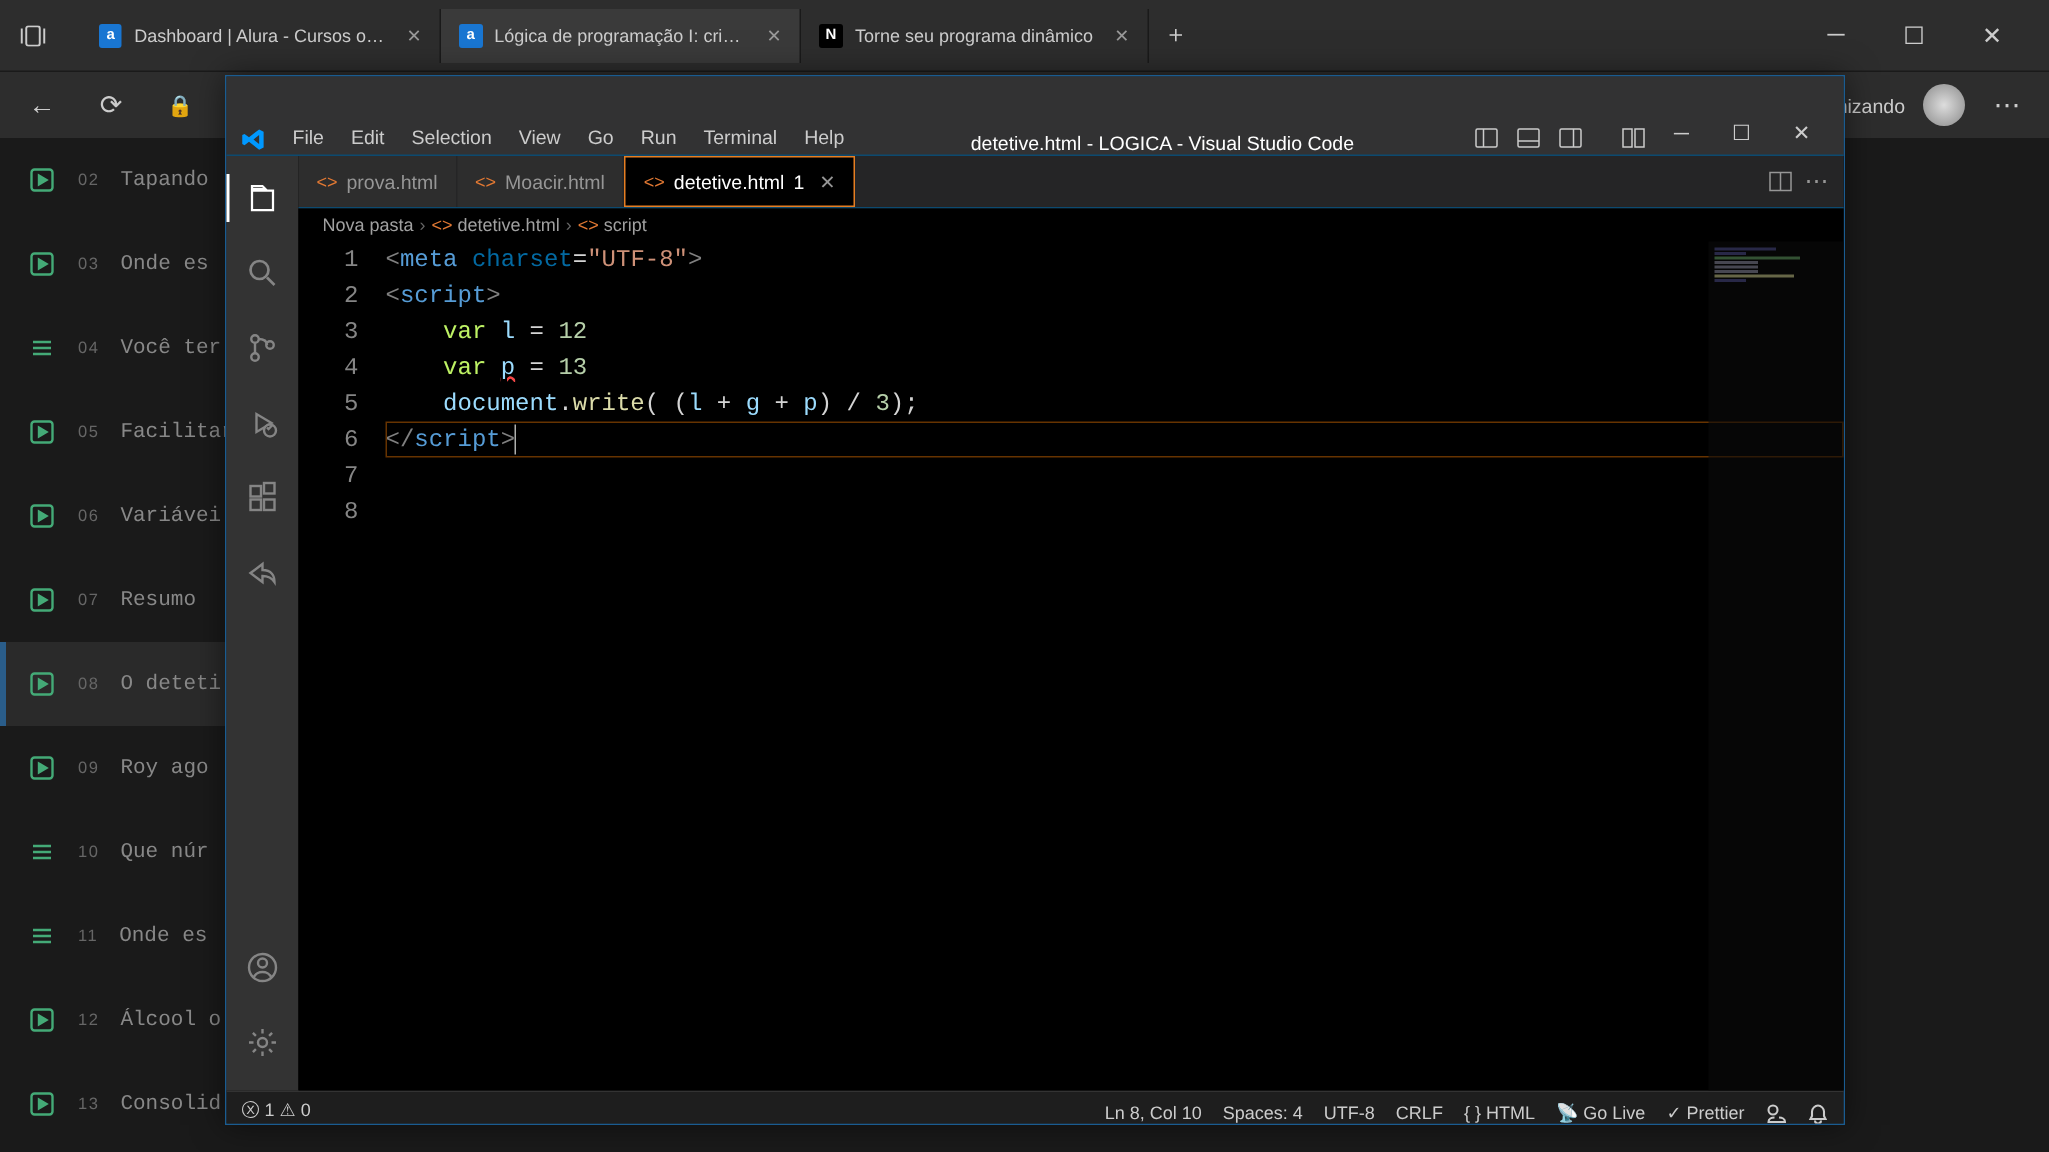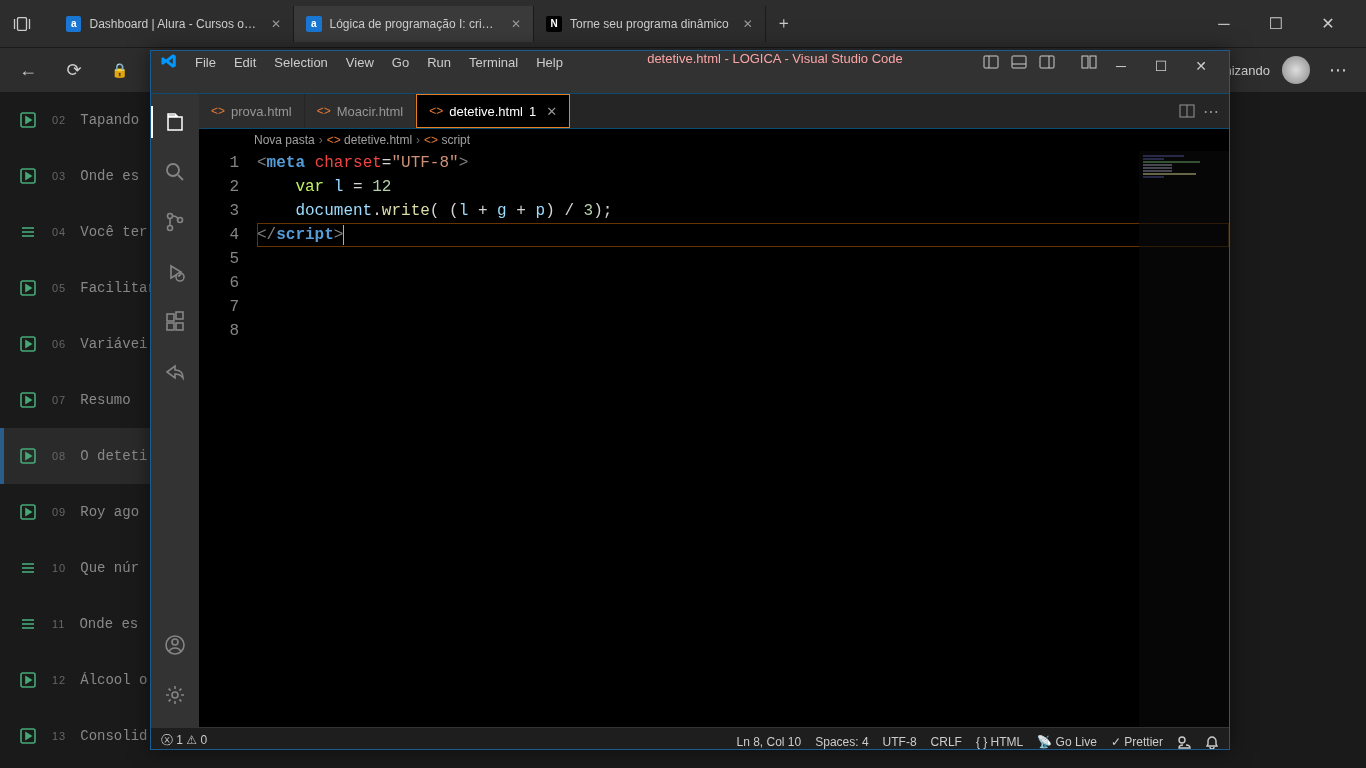--- a/index.html
+++ b/index.html
@@ -28,61 +28,61 @@
 .page-content { position: absolute; top: 92px; left: 0; right: 0; bottom: 0; background: #1a1a1a; display: flex; }
 .alura-sidebar { width: 300px; background: #1a1a1a; padding-top: 0; }
 .alura-item { display: flex; align-items: center; gap: 14px; padding: 18px 18px; color: #888; font-size: 14px; cursor: pointer; }
 .alura-item.active { background: #2a2a2a; border-left: 4px solid #2a5d8a; padding-left: 14px; }
 .alura-icon { width: 20px; height: 20px; display: flex; align-items: center; justify-content: center; }
 .alura-num { font-size: 11px; color: #666; letter-spacing: 1px; }
 .alura-text { white-space: nowrap; overflow: hidden; font-family: Liberation Mono, monospace; }
 
 
 .vscode { position: absolute; left: 150px; top: 50px; width: 1080px; height: 700px; background: #1e1e1e; border: 1px solid #1a5c91; display: flex; flex-direction: column; z-index: 100; box-shadow: 0 0 20px rgba(0,0,0,0.5); }
-.vscode-titlebar { height: 43px; background: #323233; display: flex; align-items: flex-start; padding: 0 8px; color: #ccc; font-size: 13px; border-bottom: 1px solid #0c4a70; }
+.vscode-titlebar { height: 53px; background: #323233; display: flex; align-items: flex-end; padding: 0 8px; color: #ccc; font-size: 13px; border-bottom: 1px solid #0c4a70; }
 .vscode-logo { width: 20px; height: 20px; margin-right: 8px; display: flex; align-items: center; justify-content: center; }
 .vscode-menu { display: flex; gap: 2px; }
 .vscode-menu-item { padding: 4px 8px; cursor: pointer; }
-.vscode-title { flex: 1; text-align: center; color: #fca5a5; }
+.vscode-title { flex: 1; text-align: center; color: #ffffff; }
 .vscode-title-controls { display: flex; gap: 4px; align-items: center; }
 .vs-tc-btn { width: 24px; height: 22px; display: flex; align-items: center; justify-content: center; cursor: pointer; }
 .vs-win-btn { width: 40px; height: 30px; display: flex; align-items: center; justify-content: center; cursor: pointer; font-size: 14px; }
 
 .vscode-body { flex: 1; display: flex; }
 .vscode-activity { width: 48px; background: #333333; display: flex; flex-direction: column; align-items: center; padding-top: 8px; gap: 10px; }
 .activity-item { width: 48px; height: 40px; display: flex; align-items: center; justify-content: center; color: #858585; cursor: pointer; position: relative; }
 .activity-item.active { color: #fff; }
 .activity-item.active::before { content: ''; position: absolute; left: 0; top: 4px; bottom: 4px; width: 2px; background: #fff; }
 .activity-bottom { margin-top: auto; margin-bottom: 12px; display: flex; flex-direction: column; gap: 10px; }
 
 .vscode-main { flex: 1; display: flex; flex-direction: column; background: #000; }
 .vscode-tabs { height: 35px; background: #252526; display: flex; align-items: stretch; border-bottom: 1px solid #0c4a70; }
 .vscode-tab { display: flex; align-items: center; gap: 6px; padding: 0 12px; font-size: 13px; color: #969696; cursor: pointer; background: #2d2d2d; border-right: 1px solid #252526; }
 .vscode-tab.active { background: #000; color: #fff; border: 1px solid #e67e22; }
 .vscode-tab .file-icon { color: #e37933; font-size: 12px; }
 .vscode-tab .tab-close-x { color: #969696; margin-left: 4px; }
 .vscode-tabs .tabs-actions { margin-left: auto; display: flex; align-items: center; gap: 8px; padding: 0 10px; color: #969696; }
 
-.vscode-breadcrumb { height: 22px; display: flex; align-items: center; padding: 0 16px; font-size: 12px; color: #a0a0a0; background: #000; gap: 4px; margin-left: 39px; }
+.vscode-breadcrumb { height: 22px; display: flex; align-items: center; padding: 0 16px; font-size: 12px; color: #a0a0a0; background: #000; gap: 4px; }
 .crumb-sep { color: #666; }
 
 .editor { flex: 1; display: flex; font-family: Consolas, 'Courier New', monospace; font-size: 16px; line-height: 24px; background: #000; position: relative; }
 .gutter { width: 58px; text-align: right; padding-right: 18px; color: #858585; user-select: none; }
 .gutter div { height: 24px; }
 .code { flex: 1; color: #d4d4d4; position: relative; }
 .code-line { height: 24px; white-space: pre; }
 .code-line.active { outline: 1px solid #663300; outline-offset: -1px; }
 .minimap { position: absolute; right: 0; top: 0; width: 90px; height: 100%; background: #0a0a0a; opacity: 0.6; }
 .minimap-lines { margin: 4px; }
 .minimap-lines div { height: 2px; margin-bottom: 1px; }
 
 
 .tok-tag { color: #808080; }
-.tok-tagname { color: #569cd6; font-weight: bold; }
-.tok-attr { color: #ef4444; }
+.tok-tagname { color: #569cd6; }
+.tok-attr { color: #0369a1; }
 .tok-str { color: #ce9178; }
 .tok-comment { color: #6a9955; }
 .tok-kw { color: #bef264; }
 .tok-var { color: #9cdcfe; }
 .tok-num { color: #b5cea8; }
 .tok-func { color: #dcdcaa; }
 .tok-obj { color: #9cdcfe; }
 .tok-op { color: #d4d4d4; }
 .squiggle { text-decoration: underline wavy #f44747; }
 .cursor-caret { display: inline-block; width: 1px; height: 20px; background: #aeafad; vertical-align: middle; }
@@ -413,21 +413,23 @@
             <div>2</div>
             <div>3</div>
             <div>4</div>
             <div>5</div>
             <div>6</div>
             <div>7</div>
             <div>8</div>
           </div>
         <div class="code" id="code">
             <div class="code-line"><span class="tok-tag">&lt;</span><span class="tok-tagname">meta</span> <span class="tok-attr">charset</span><span class="tok-op">=</span><span class="tok-str">"UTF-8"</span><span class="tok-tag">&gt;</span></div>
+            <div class="code-line"><span class="tok-tag">&lt;</span><span class="tok-tagname">script</span><span class="tok-tag">&gt;</span></div>
             <div class="code-line">    <span class="tok-kw">var</span> <span class="tok-var">l</span> <span class="tok-op">=</span> <span class="tok-num">12</span></div>
+            <div class="code-line">    <span class="tok-kw">var</span> <span class="tok-var squiggle">p</span> <span class="tok-op">=</span> <span class="tok-num">13</span></div>
             <div class="code-line">    <span class="tok-obj">document</span><span class="tok-op">.</span><span class="tok-func">write</span><span class="tok-op">(</span> <span class="tok-op">(</span><span class="tok-var">l</span> <span class="tok-op">+</span> <span class="tok-var">g</span> <span class="tok-op">+</span> <span class="tok-var">p</span><span class="tok-op">)</span> <span class="tok-op">/</span> <span class="tok-num">3</span><span class="tok-op">);</span></div>
             <div class="code-line active"><span class="tok-tag">&lt;/</span><span class="tok-tagname">script</span><span class="tok-tag">&gt;</span><span class="cursor-caret"></span></div>
           </div>
         <div class="minimap">
           <div class="minimap-lines">
             <div style="background:#447;width:50%"></div>
             <div style="background:#447;width:25%"></div>
             <div style="background:#585;width:70%"></div>
             <div style="background:#778;width:35%"></div>
             <div style="background:#778;width:35%"></div>

